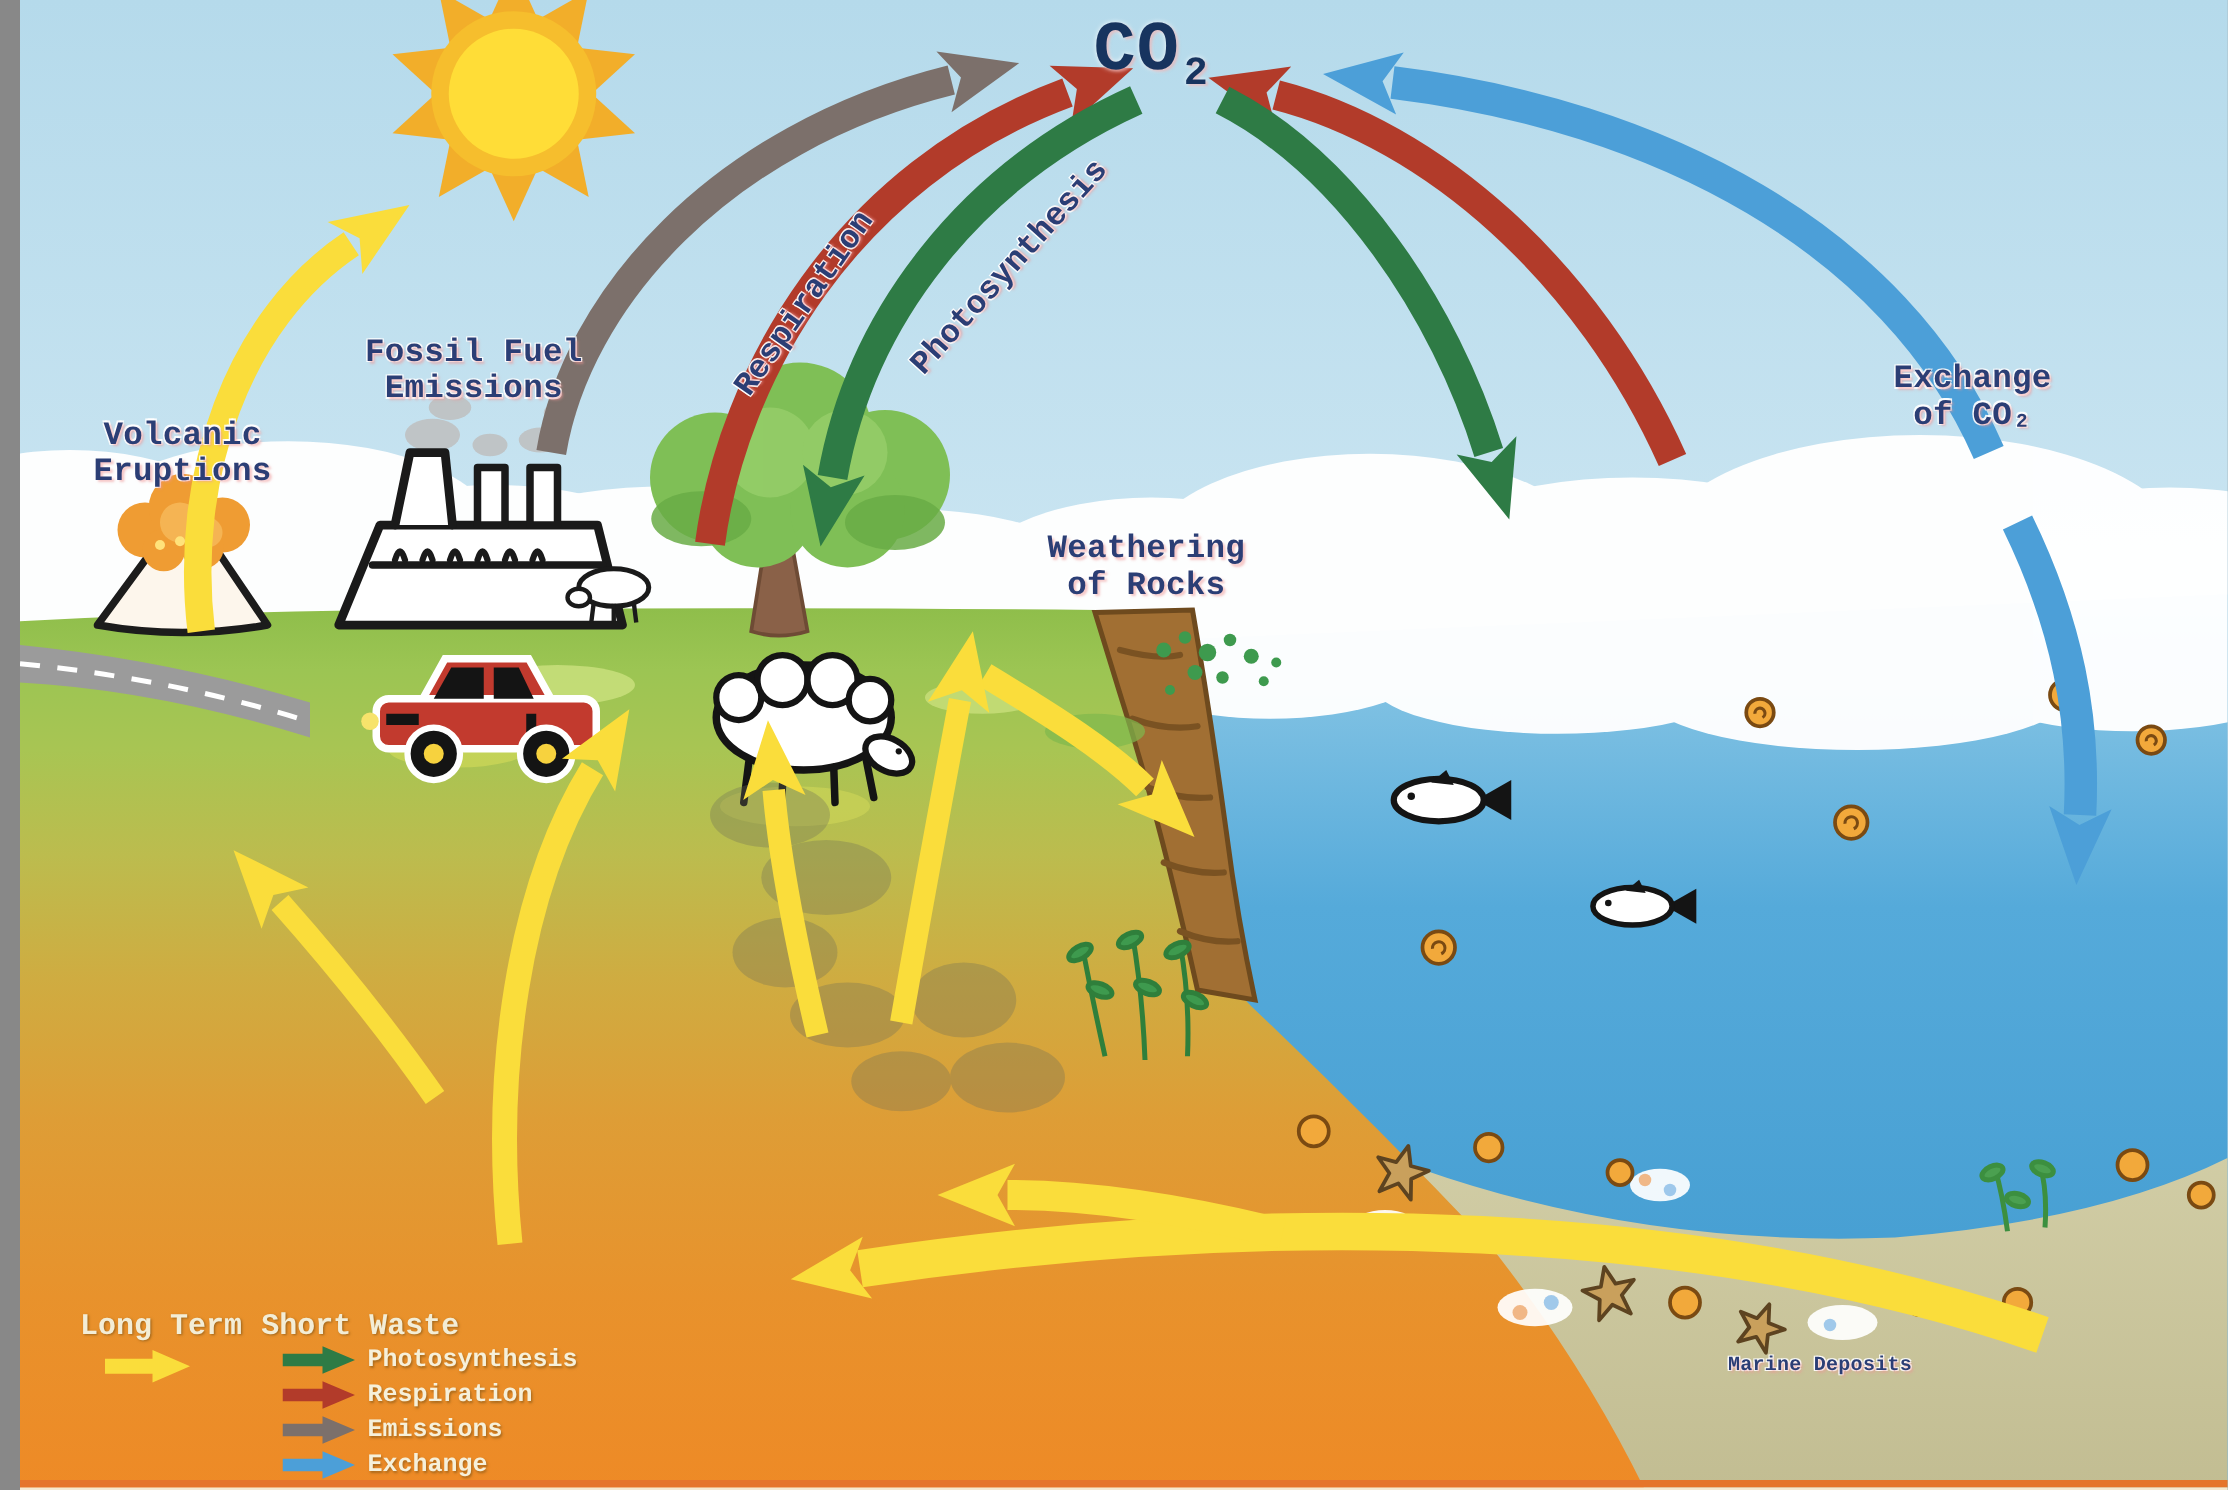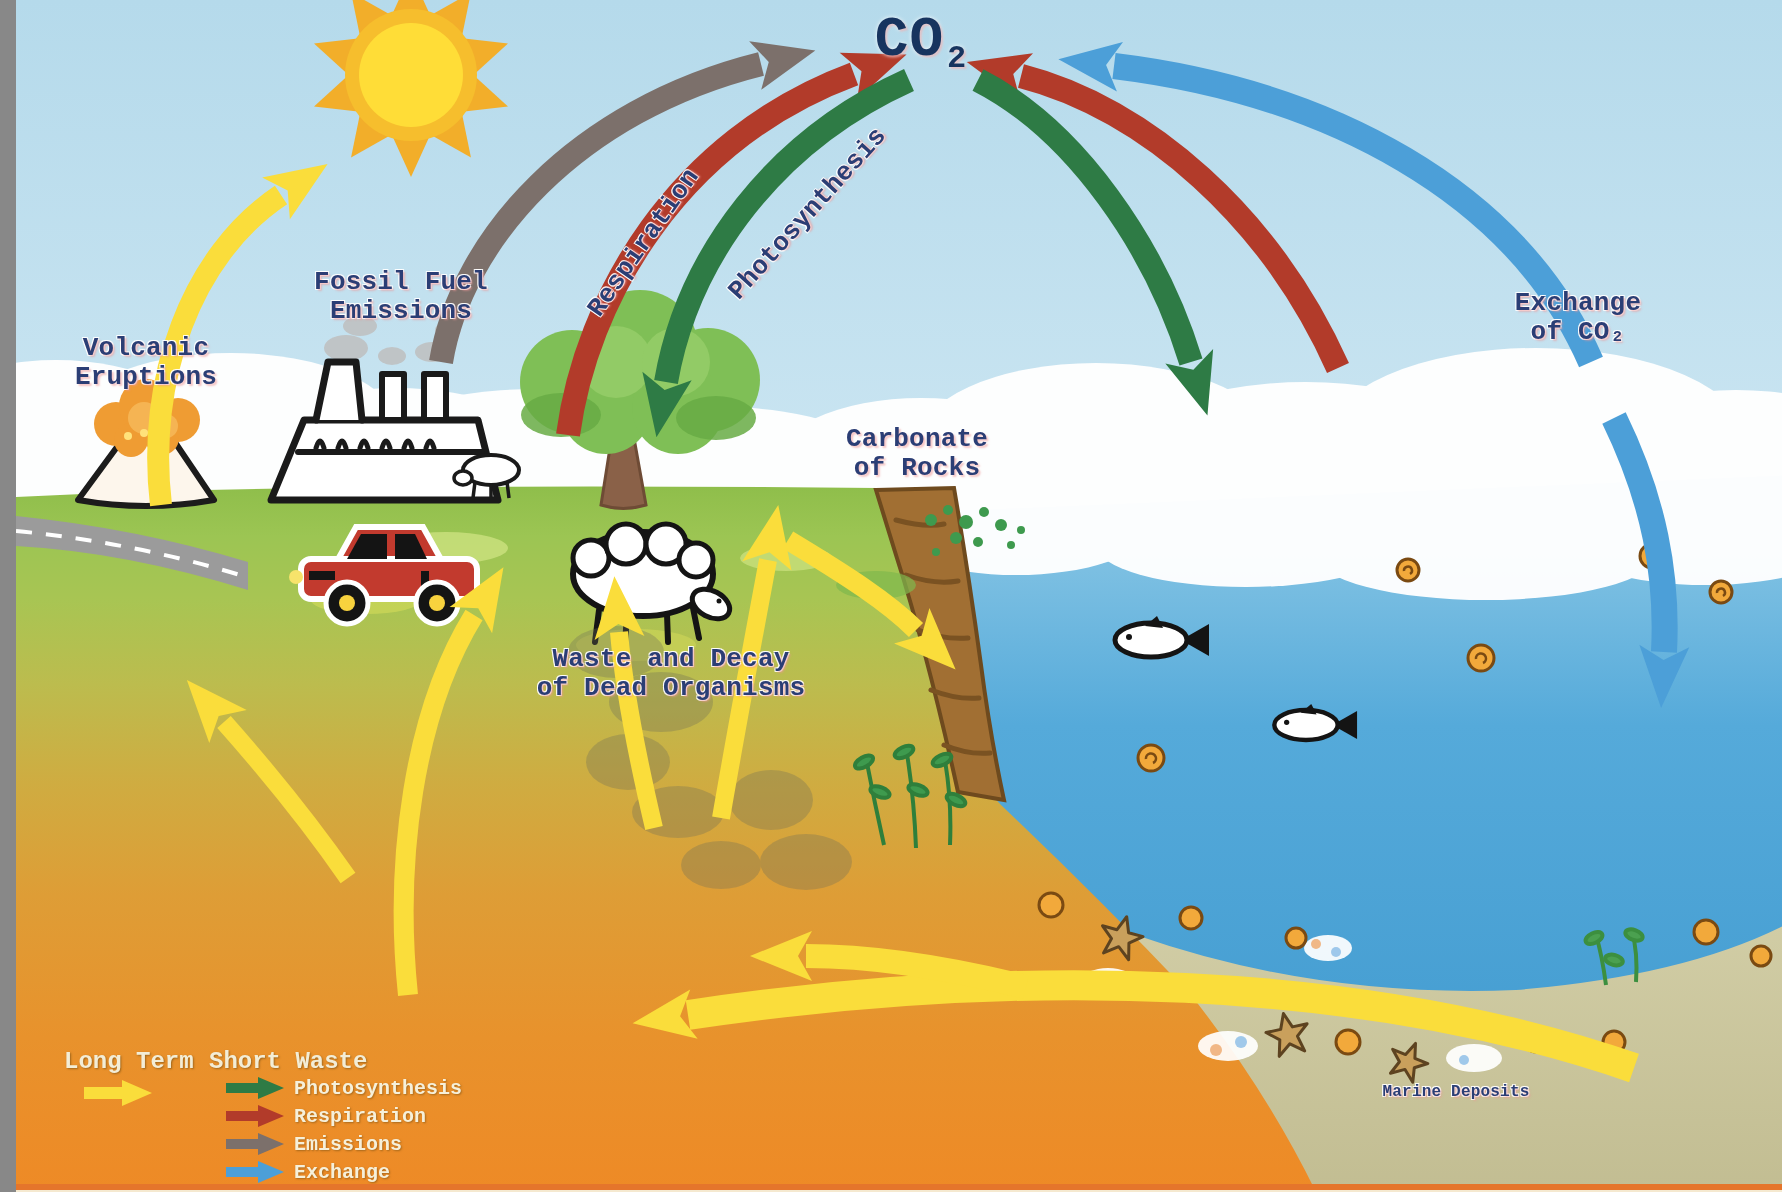--- a/index.html
+++ b/index.html
@@ -365,35 +365,33 @@
   </g>
 </svg>
 
 <div id="co2-title">
   <span>CO</span><span class="sub">2</span>
 </div>
 
 <div class="lbl" style="left:130px;top:363px;">Volcanic
 Eruptions</div>
 
-<div class="lbl" style="left:385px;top:297px;">Fossil Fuel
+<div class="lbl" style="left:363px;top:297px;">Fossil Fuel
 Emissions</div>
 
 <div class="lbl rot" style="left:628px;top:243px;transform:translate(-50%,-50%) rotate(-55deg);">Respiration</div>
 
 <div class="lbl rot" style="left:792px;top:214px;transform:translate(-50%,-50%) rotate(-48deg);">Photosynthesis</div>
 
 <div class="lbl" style="left:1562px;top:318px;">Exchange
 of CO₂</div>
 
-<div class="lbl" style="left:901px;top:454px;">Carbonate
+<div class="lbl" style="left:901px;top:454px;">Weathering
 of Rocks</div>
 
-<div class="lbl" style="left:655px;top:674px;">Waste and Decay
-of Dead Organisms</div>
 
 
 
 <div class="lbl" style="left:1440px;top:1093px;font-size:16px;">Marine Deposits</div>
 
 <div id="legend">
   <div class="hdr" style="left:8px;top:8px;">Long Term</div>
   <div class="leg-row" style="left:28px;top:36px;">
     <svg width="72" height="34" viewBox="0 0 72 34">
       <polygon points="0,11 38,11 38,4 68,17 38,30 38,23 0,23" fill="#FADD3B"></polygon>

